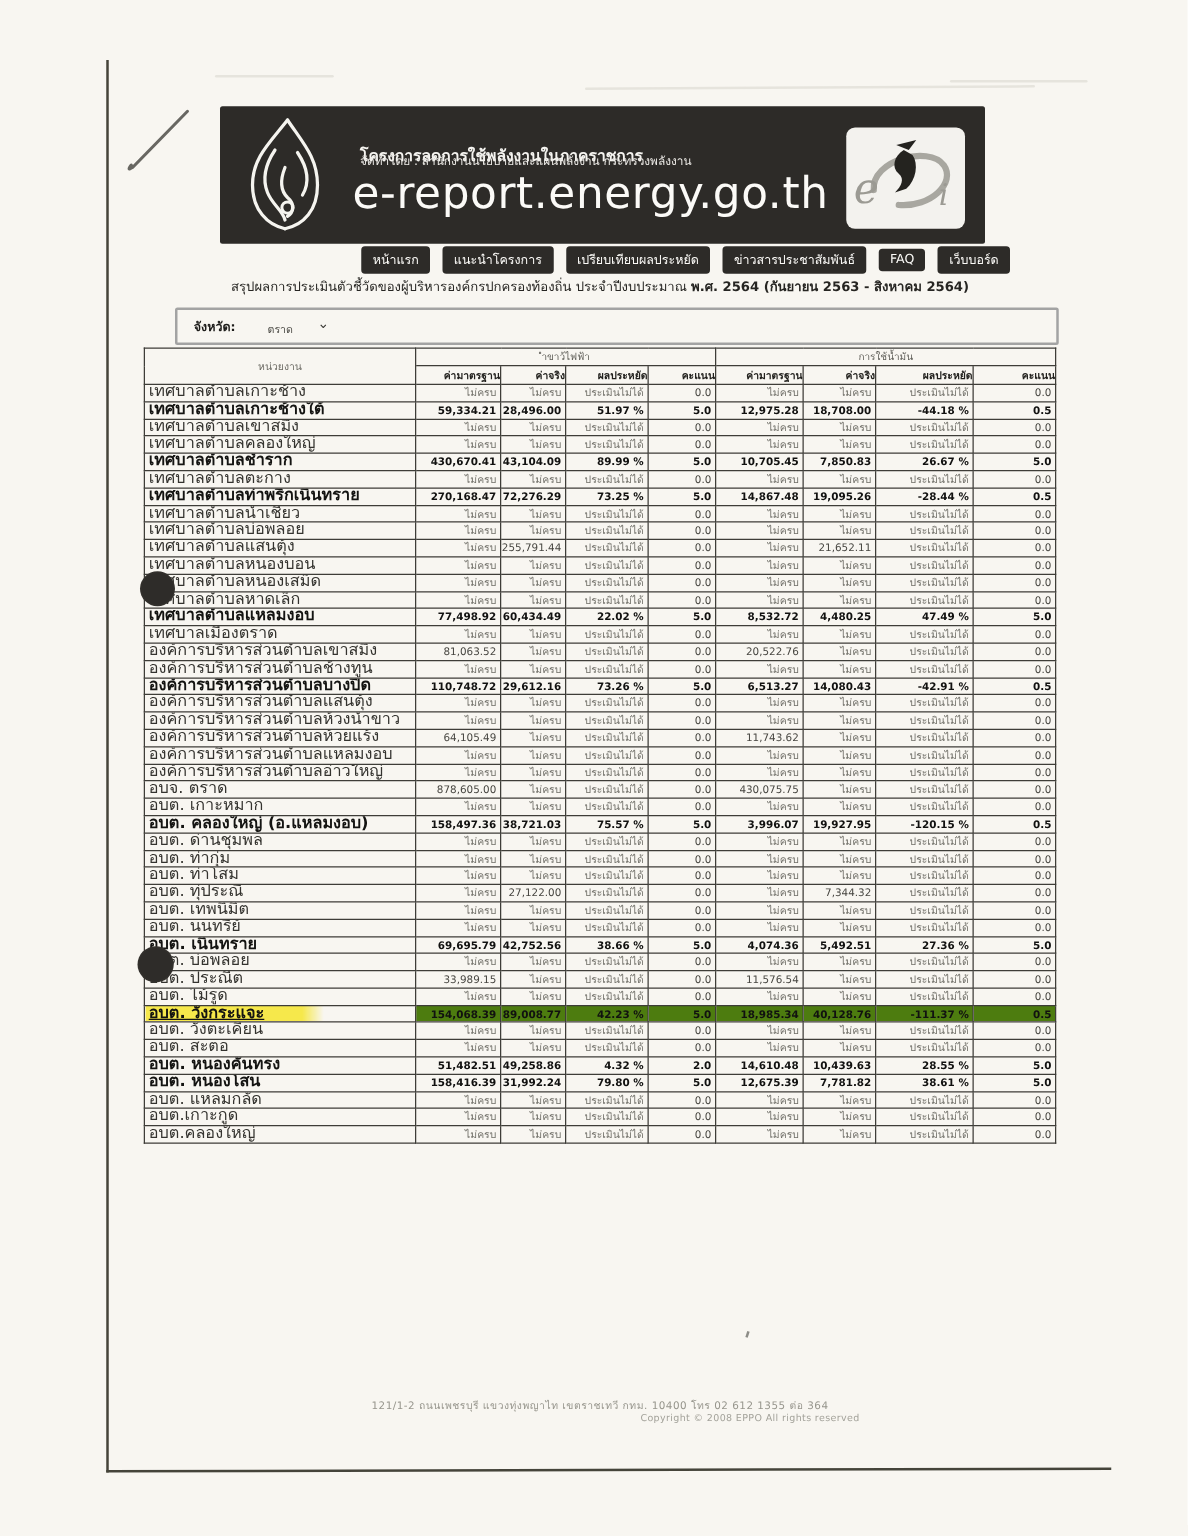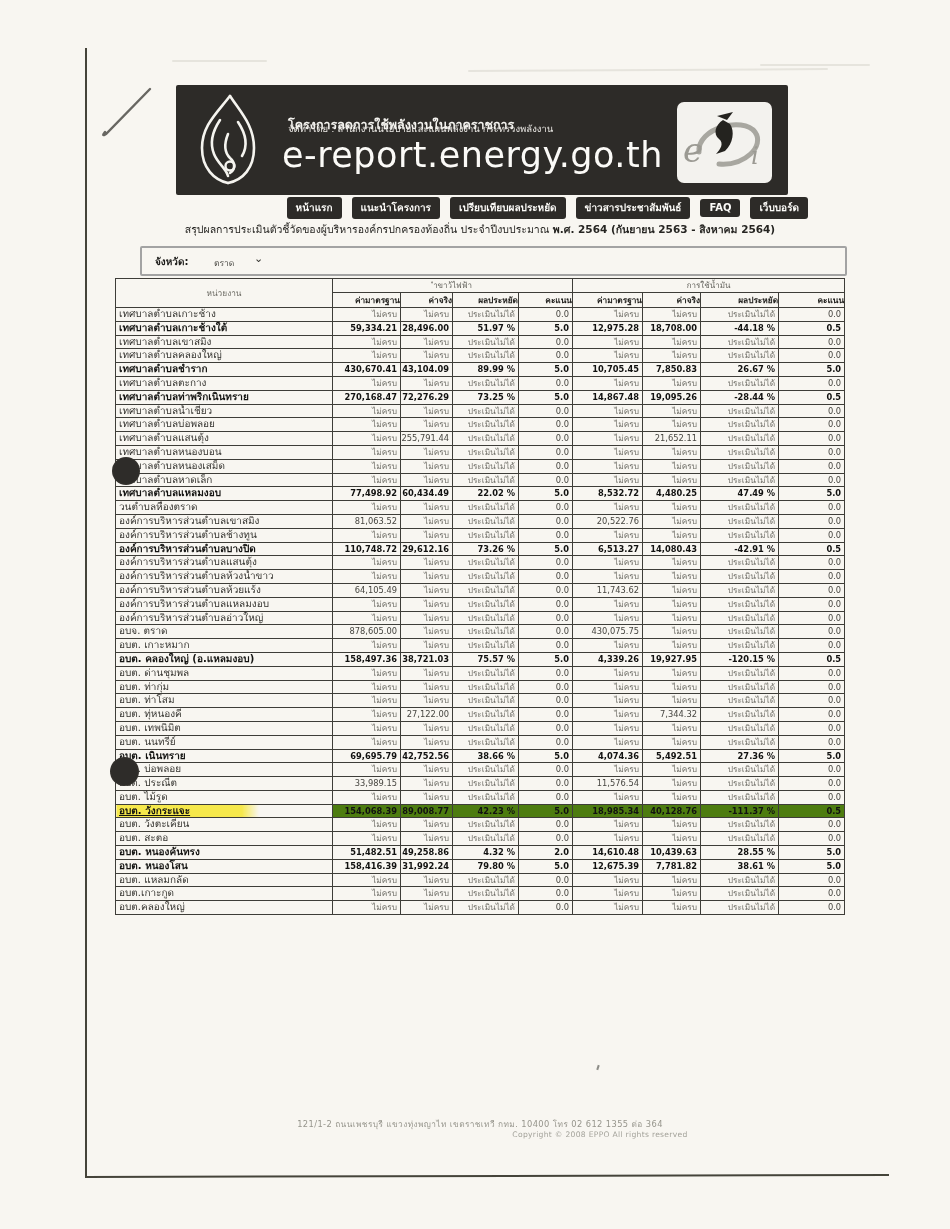--- a/index.html
+++ b/index.html
@@ -15,42 +15,42 @@
 
   
   .banner{position:absolute;left:176px;top:85px;width:612px;height:110px;background:#2d2b28;border-radius:2px;}
   .banner .t1{position:absolute;left:112px;top:30px;color:#f5f4f0;font-size:12.5px;font-weight:bold;}
   .banner .t2{position:absolute;left:112px;top:36px;color:#eceae6;font-size:9.5px;}
   .banner .url{position:absolute;left:106px;top:50px;color:#fbfaf7;font-size:35px;letter-spacing:0.5px;}
   .eppo-box{position:absolute;right:16px;top:17px;width:95px;height:81px;background:#f3f2ee;border-radius:7px;}
 
   
   .nav{position:absolute;left:300px;top:196px;width:508px;height:24px;display:flex;align-items:center;justify-content:flex-end;}
-  .nav .btn{background:#2d2b28;color:#fcfbf8;font-size:10px;padding:3px 9px 4px 9px;border-radius:3px;white-space:nowrap;cursor:pointer;font-weight:bold;}
+  .nav .btn{background:#2d2b28;color:#fcfbf8;font-size:10px;padding:3px 9px 4px 9px;border-radius:3px;white-space:nowrap;cursor:pointer;}
   .nav .sep{width:2px;height:15px;background:#34322e;margin:0 5px;}
 
   .subtitle{position:absolute;left:110px;top:221px;width:740px;text-align:center;font-size:10.5px;color:#262522;}
   .subtitle b{font-weight:bold;}
 
   
   .filter{position:absolute;left:140px;top:246px;width:703px;height:26px;border:2px solid #a3a3a3;border-radius:2px;}
   .filter .lab{position:absolute;left:13px;top:6px;font-size:10px;font-weight:bold;color:#1d1c1a;}
   .filter .val{position:absolute;left:72px;top:8px;font-size:8.5px;color:#4b4a45;}
   .filter .chev{position:absolute;left:112px;top:4px;font-size:11px;color:#33322e;}
 
   
   .tblwrap{position:absolute;left:115px;top:278px;width:729px;}
   table{border-collapse:collapse;table-layout:fixed;width:729px;}
   td,th{border:1px solid #3e3d38;overflow:hidden;white-space:nowrap;}
   thead th{font-weight:normal;color:#5c5b55;font-size:8px;height:11px;padding:0;}
   thead .sub th{font-weight:bold;color:#22211e;font-size:8.3px;height:12px;text-align:right;}
   thead th.agency{color:#6b6a63;font-size:8.3px;}
   tbody tr{height:12.8px;}
   tbody td{font-size:8.3px;color:#474641;text-align:right;padding:0 3px 0 0;line-height:12.8px;}
-  tbody td.name{text-align:left;padding:0 0 0 3px;color:#34332f;font-size:10px;}
+  tbody td.name{text-align:left;padding:0 0 0 3px;color:#34332f;font-size:13px;}
   tbody td.na{color:#6e6d66;}
   tbody tr.complete td{font-weight:bold;color:#111110;}
   tbody tr.complete td.name{color:#141412;}
   tbody tr.hl td{background:#4d7c0f;}
   tbody tr.hl td.name{background:linear-gradient(90deg,#f6e84b 58%,rgba(246,232,75,0) 66%);text-decoration:underline;}
 
   
   .addr{position:absolute;left:115px;top:1117px;width:730px;text-align:center;font-size:8.3px;color:#96958c;letter-spacing:0.4px;}
   .copyr{position:absolute;left:235px;top:1130px;width:730px;text-align:center;font-size:7.6px;color:#a3a29a;letter-spacing:0.3px;}
 </style>
@@ -298,21 +298,21 @@
             <td>77,498.92</td>
             <td>60,434.49</td>
             <td>22.02 %</td>
             <td>5.0</td>
             <td>8,532.72</td>
             <td>4,480.25</td>
             <td>47.49 %</td>
             <td>5.0</td>
           </tr>
           <tr>
-            <td class="name">วนตำบลหืองตราด</td>
+            <td class="name">เทศบาลเมืองตราด</td>
             <td class="na">ไม่ครบ</td>
             <td class="na">ไม่ครบ</td>
             <td class="na">ประเมินไม่ได้</td>
             <td>0.0</td>
             <td class="na">ไม่ครบ</td>
             <td class="na">ไม่ครบ</td>
             <td class="na">ประเมินไม่ได้</td>
             <td>0.0</td>
           </tr>
           <tr>
@@ -424,21 +424,21 @@
             <td class="na">ไม่ครบ</td>
             <td class="na">ประเมินไม่ได้</td>
             <td>0.0</td>
           </tr>
           <tr class="complete">
             <td class="name">อบต. คลองใหญ่ (อ.แหลมงอบ)</td>
             <td>158,497.36</td>
             <td>38,721.03</td>
             <td>75.57 %</td>
             <td>5.0</td>
-            <td>4,339.26</td>
+            <td>3,996.07</td>
             <td>19,927.95</td>
             <td>-120.15 %</td>
             <td>0.5</td>
           </tr>
           <tr>
             <td class="name">อบต. ด่านชุมพล</td>
             <td class="na">ไม่ครบ</td>
             <td class="na">ไม่ครบ</td>
             <td class="na">ประเมินไม่ได้</td>
             <td>0.0</td>
@@ -463,21 +463,21 @@
             <td class="na">ไม่ครบ</td>
             <td class="na">ไม่ครบ</td>
             <td class="na">ประเมินไม่ได้</td>
             <td>0.0</td>
             <td class="na">ไม่ครบ</td>
             <td class="na">ไม่ครบ</td>
             <td class="na">ประเมินไม่ได้</td>
             <td>0.0</td>
           </tr>
           <tr>
-            <td class="name">อบต. ทุ่หนองคี</td>
+            <td class="name">อบต. ทุ่ประณี</td>
             <td class="na">ไม่ครบ</td>
             <td>27,122.00</td>
             <td class="na">ประเมินไม่ได้</td>
             <td>0.0</td>
             <td class="na">ไม่ครบ</td>
             <td>7,344.32</td>
             <td class="na">ประเมินไม่ได้</td>
             <td>0.0</td>
           </tr>
           <tr>

